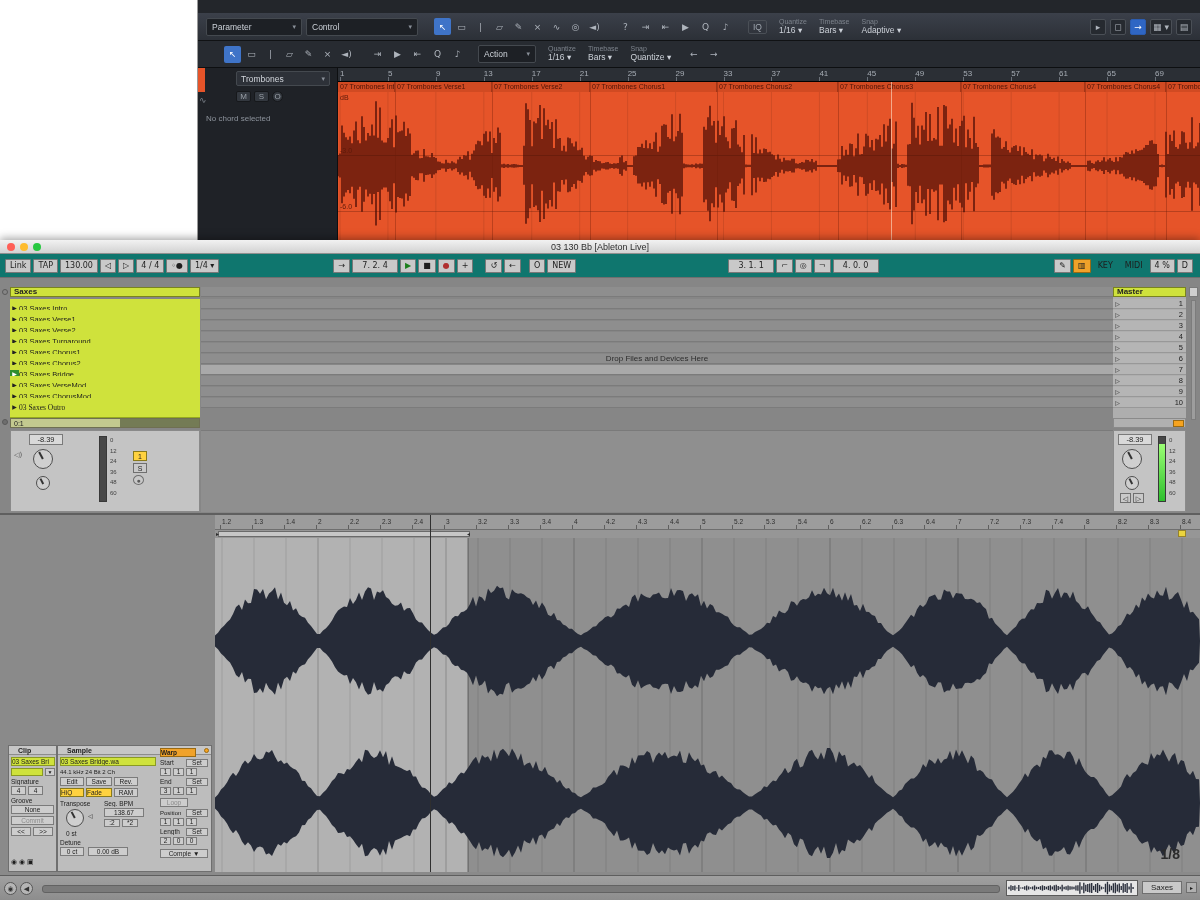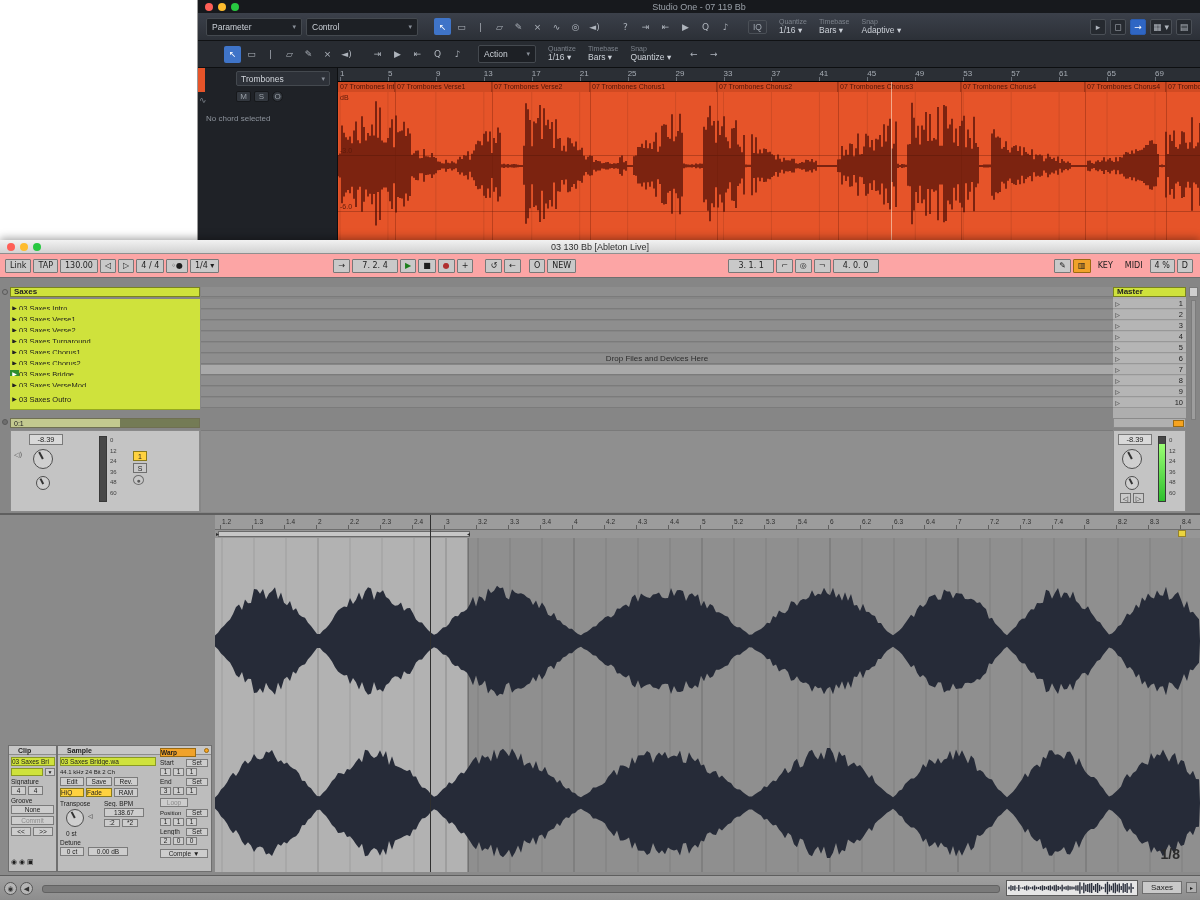--- a/index.html
+++ b/index.html
@@ -49,21 +49,21 @@
 .so-clipsep{position:absolute;top:0;bottom:0;width:1px;background:rgba(110,28,9,.35)}
 #so-wave{position:absolute;left:0;top:10px;width:863px;height:148px}
 .so-dbline{position:absolute;left:0;right:0;height:1px;background:rgba(60,15,5,.28)}
 .so-dblab{position:absolute;font-size:7px;color:#5e1a0a;left:2px}
 .so-playhead{position:absolute;top:0;bottom:0;width:1px;background:rgba(255,240,220,.55)}
 
 
 #ableton{position:absolute;left:0;top:240px;width:1200px;height:660px;background:#8a8a8a;font-size:8px;color:#1e1e1e;box-shadow:0 -2px 8px rgba(0,0,0,.35)}
 .ab-titlebar{height:14px;background:linear-gradient(#f2f2f2,#d2d2d2);border-bottom:1px solid #8f8f8f;position:relative;display:flex;align-items:center}
 .ab-title{position:absolute;left:0;right:0;text-align:center;color:#2e2e2e;font-size:9px}
-#ab-transport{position:absolute;top:14px;left:0;right:0;height:24px;background:#fca5a5;border-bottom:1px solid #6f6f6f;display:flex;align-items:center;padding:0 5px}
+#ab-transport{position:absolute;top:14px;left:0;right:0;height:24px;background:#0f766e;border-bottom:1px solid #6f6f6f;display:flex;align-items:center;padding:0 5px}
 .tb{height:14px;background:#c9c9c9;border:1px solid #787878;display:inline-flex;align-items:center;justify-content:center;padding:0 4px;margin-right:2px;border-radius:1px;font-size:8px;color:#1e1e1e;white-space:nowrap;font-family:"DejaVu Sans",sans-serif}
 .tb.wide{min-width:46px}
 .tb.flat{background:transparent;border-color:transparent}
 .tb.play{color:#1c7f1c}
 .tb.rec{color:#b03030}
 .tb.org{background:#f0a22a;border-color:#9a6a12}
 .rgrp{margin-left:auto;display:flex;align-items:center}
 #ab-session{position:absolute;top:38px;left:0;right:0;height:237px;background:#868686;border-bottom:2px solid #5f5f5f}
 .ab-thead{position:absolute;height:10px;background:#cfe23c;border:1px solid #79831f;font-size:8px;font-weight:bold;color:#222;line-height:8px;padding-left:3px}
 .ab-clip{position:absolute;left:10px;width:190px;height:20px;background:#cfe23c;border-bottom:1px solid #95a820;display:flex;align-items:center;font-size:7.5px;color:#1c1c1c}
@@ -119,28 +119,20 @@
 .stbtn{position:absolute;width:13px;height:13px;border-radius:50%;border:1px solid #555;background:#b5b5b5;font-size:7px;text-align:center;line-height:12px;color:#333;font-family:"DejaVu Sans",sans-serif}
 .sttrack{position:absolute;left:42px;right:200px;top:9px;height:8px;background:#7a7a7a;border:1px solid #626262;border-radius:3px}
 .stov{position:absolute;right:62px;top:4px;width:132px;height:16px;background:#e6e6e6;border:1px solid #5a5a5a}
 .stsaxes{position:absolute;right:18px;top:5px;width:40px;height:13px;background:#c9c9c9;border:1px solid #6f6f6f;font-size:8px;text-align:center;line-height:12px}
 .stgrip{position:absolute;right:3px;top:6px;width:11px;height:11px;background:#b0b0b0;border:1px solid #6f6f6f;font-size:6px;text-align:center;line-height:10px}
 </style>
 </head>
 <body>
 
 <section id="studio-one">
-  <div class="so-titlebar">
-    <span class="lights">
-      <i class="lr"></i>
-      <i class="ly"></i>
-      <i class="lg"></i>
-    </span>
-    <span class="so-title">Studio One - 07 119 Bb</span>
-  </div>
 
   <div class="so-tb1">
     <div class="so-dd" id="so-param">
       <span>Parameter</span>
         <b>▾</b>
     </div>
     <div class="so-dd" id="so-control">
       <span>Control</span>
         <b>▾</b>
     </div>
@@ -858,21 +850,21 @@
       <div class="ab-clip" style="top: 98px;">
         <div class="tri">▶</div>
         <div style="overflow: hidden; white-space: nowrap;">03 Saxes VerseMod</div>
       </div>
       <div class="ab-gridrow" style="top: 98px;"></div>
       <div class="ab-clip" style="top: 109px;">
         <div class="tri">▶</div>
         <div style="overflow: hidden; white-space: nowrap;">03 Saxes ChorusMod</div>
       </div>
       <div class="ab-gridrow" style="top: 109px;"></div>
-      <div class="ab-clip" style="top: 112px;">
+      <div class="ab-clip" style="top: 120px; font-family: Liberation Serif, serif;">
         <div class="tri">▶</div>
         <div style="overflow: hidden; white-space: nowrap;">03 Saxes Outro</div>
       </div>
       <div class="ab-gridrow" style="top: 120px;"></div>
       <div style="position: absolute; left: 1113px; top: 19px; width: 73px; height: 131px; background: rgb(174, 174, 174);"></div>
       <div class="ab-scene" style="top: 21px;">
         <div class="tri">▷</div>
         <div class="num">1</div>
       </div>
       <div class="ab-scene" style="top: 32px;">

